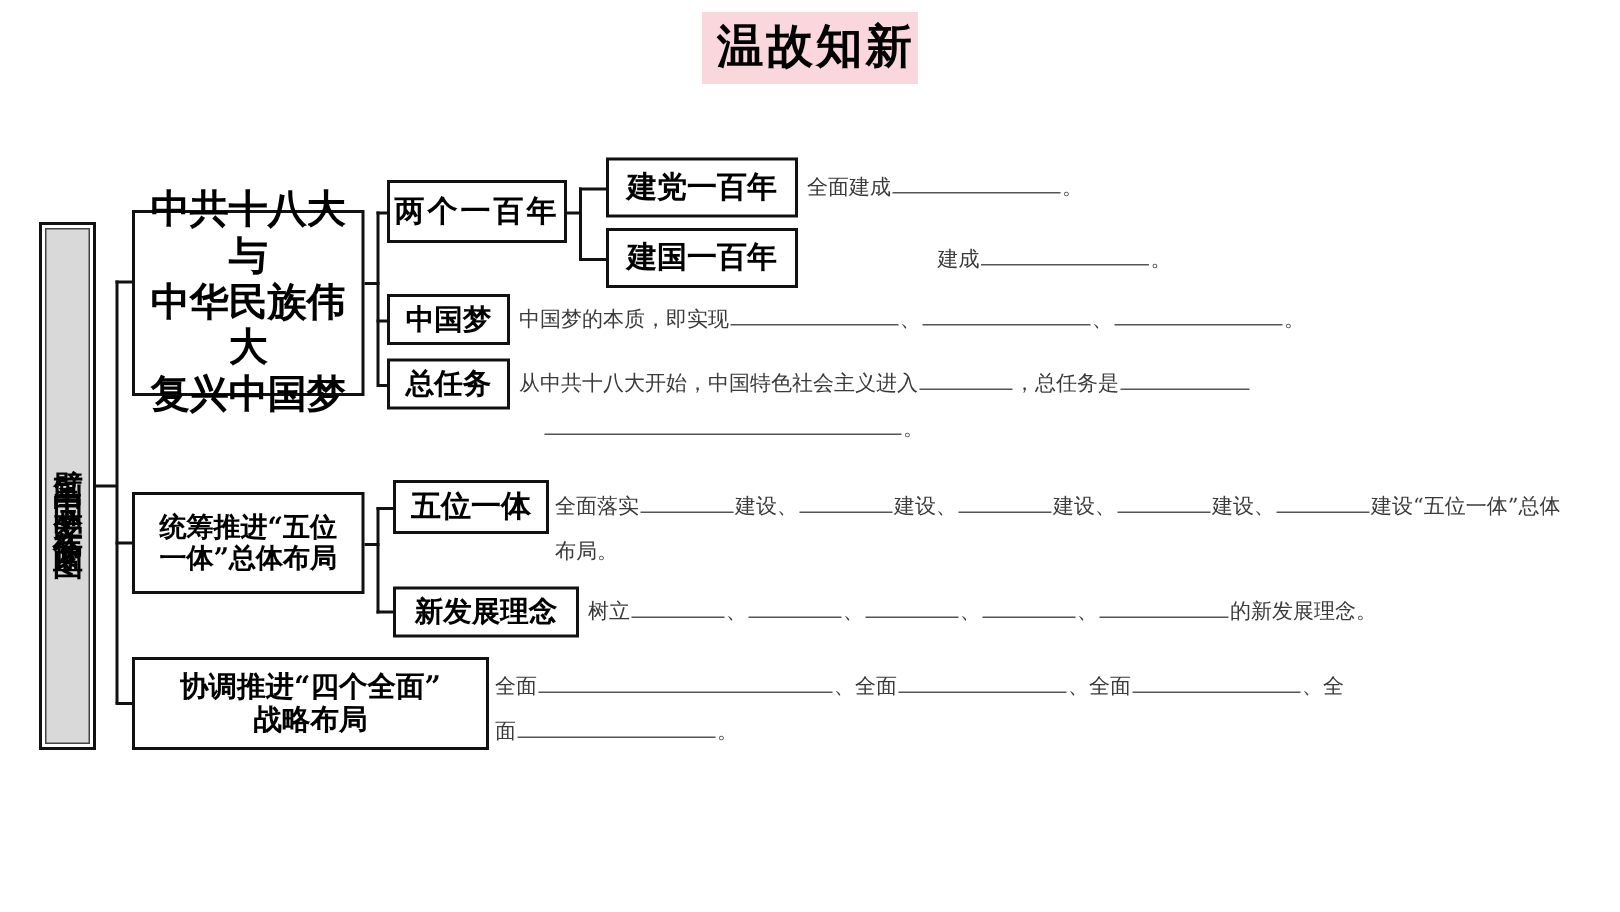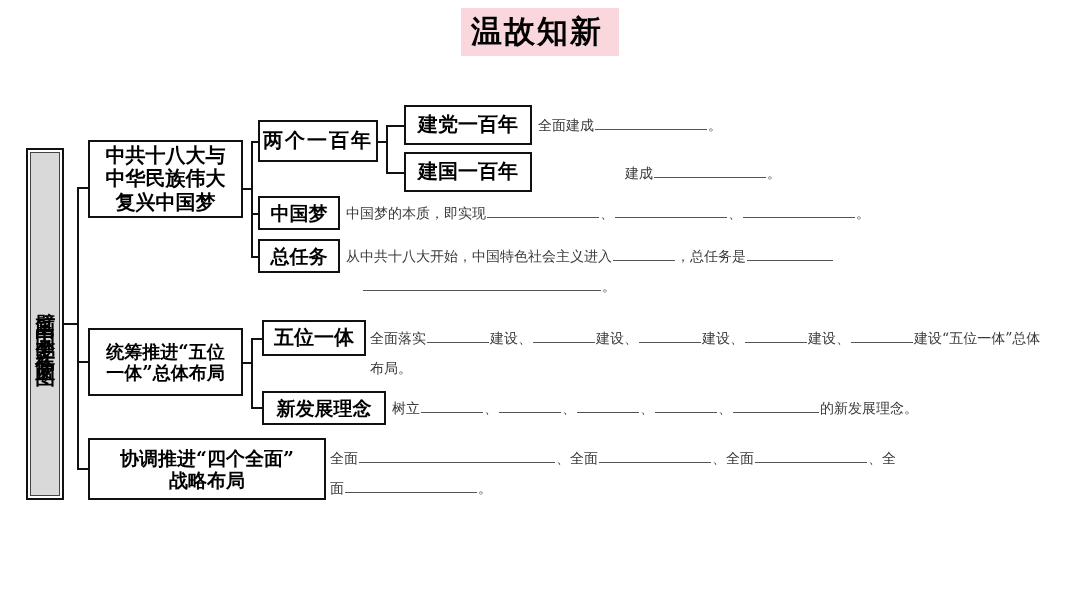--- a/index.html
+++ b/index.html
@@ -24,21 +24,21 @@
     width: 1080px;
     text-align: center;
   }
   #title {
     display: inline-block;
     background: #f9d7dd;
     font-size: 31px;
     font-weight: bold;
     letter-spacing: 2px;
     line-height: 42px;
-    padding: 2px 16px 4px 10px;
+    padding: 2px 2px 4px 10px;
     font-family: "DejaVu Sans", "Liberation Sans", sans-serif;
   }
 
   
   .box {
     position: absolute;
     box-sizing: border-box;
     border: 2px solid #111;
     display: flex;
     align-items: center;
@@ -60,21 +60,21 @@
     box-shadow: inset 0 0 0 2px #ffffff, inset 0 0 0 3px #444;
     writing-mode: vertical-rl;
     text-orientation: upright;
     font-size: 20px;
     font-weight: bold;
     letter-spacing: 7px;
     padding-top: 6px;
   }
 
   
-  #l1-a { left: 88px; top: 140px; width: 155px; height: 78px; font-size: 20px; }
+  #l1-a { left: 88px; top: 140px; width: 155px; height: 124px; font-size: 26px; font-family: Liberation Serif, serif; }
   #l1-b { left: 88px; top: 328px; width: 155px; height: 68px; font-size: 18px; }
   #l1-c { left: 88px; top: 438px; width: 238px; height: 62px; font-size: 19px; }
 
   
   #l2-a { left: 258px; top: 120px; width: 120px; height: 42px; font-size: 20px; letter-spacing: 2px; }
   #l2-b { left: 258px; top: 196px; width: 82px;  height: 34px; font-size: 19px; }
   #l2-c { left: 258px; top: 239px; width: 82px;  height: 34px; font-size: 19px; }
   #l2-d { left: 262px; top: 320px; width: 104px; height: 36px; font-size: 20px; }
   #l2-e { left: 262px; top: 391px; width: 124px; height: 34px; font-size: 19px; }
 

